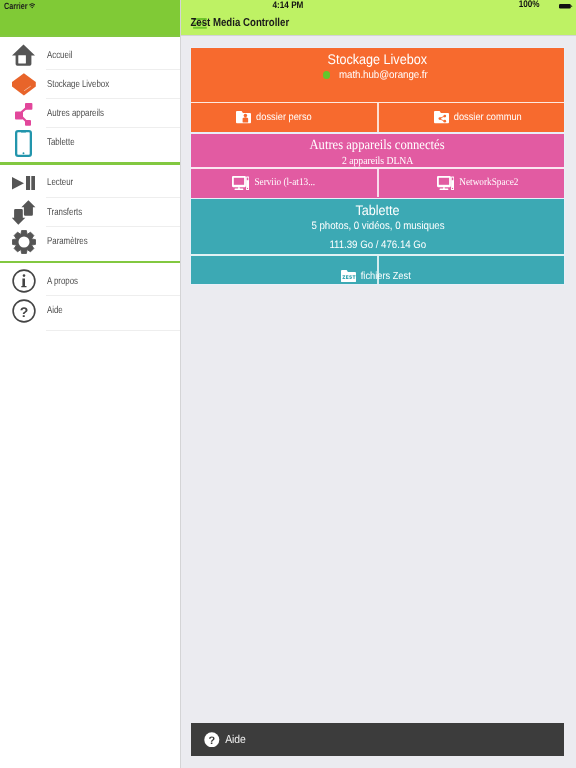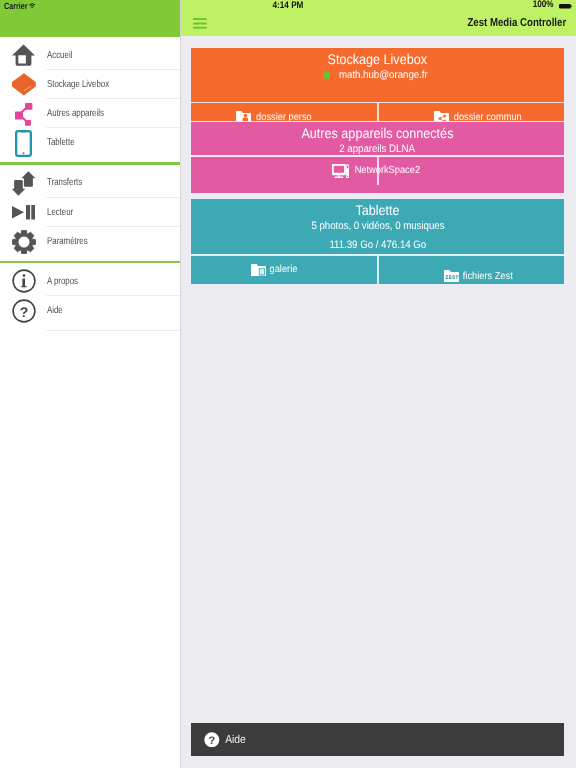--- a/index.html
+++ b/index.html
@@ -22,25 +22,25 @@
   .sb-row .lbl{position:absolute;left:47px;top:0;height:29.3px;line-height:29.3px;font-size:10px;color:#4d4d4d;letter-spacing:-0.02px;}
   .sb-sep{position:absolute;left:46px;right:0;bottom:0;height:1px;background:#eeeeee;}
   .sb-gsep{height:2.6px;background:#82c840;}
   .sb-head-sep{position:absolute;left:0;top:35px;width:180px;height:2.3px;background:#82c840;}
 
   
   .main{position:absolute;left:181px;top:0;width:395px;height:768px;background:#ebebf0;}
   .nav{position:absolute;left:0;top:0;width:395px;height:36px;background:#bef264;border-bottom:1px solid #d3d3d8;box-sizing:border-box;}
   .nav-time{position:absolute;left:-181px;width:576px;top:0px;text-align:center;font-size:9.5px;font-weight:bold;color:#111;}
   .nav-time .hn{transform:scaleX(0.86);}
-  .nav-batt{position:absolute;right:3.5px;top:2.3px;height:6px;display:flex;align-items:center;gap:4px;line-height:6px;}
+  .nav-batt{position:absolute;right:3.5px;top:2.3px;height:6px;display:flex;align-items:center;gap:18px;line-height:6px;}
   .nav-batt .pct{font-size:9.5px;font-weight:bold;color:#111;}
   .nav-batt .hn{transform:scaleX(0.86);}
   .nav-menu{position:absolute;left:12.4px;top:17.9px;width:13.8px;height:10.8px;line-height:0;}
-  .nav-title{position:absolute;left:0;right:0;top:17px;text-align:right;font-size:11.5px;font-weight:bold;color:#1a1a1a;}
+  .nav-title{position:absolute;left:0;right:0;top:17px;text-align:left;font-size:11.5px;font-weight:bold;color:#1a1a1a;}
   .nav-title .hn{transform:scaleX(0.84);}
 
   .card{position:absolute;left:10px;width:373px;overflow:hidden;box-shadow:0 0 0 1px #e8eff8;}
   .c-head{position:relative;text-align:center;color:#fff;padding-top:3px;box-sizing:border-box;}
   .c-title{font-size:14px;font-weight:400;line-height:17px;}
   .hn{display:inline-block;transform:scaleX(0.9);transform-origin:center;}
   .lbl .hn{transform-origin:left center;transform:scaleX(0.79);}
   .c-sub{font-size:10.8px;line-height:15px;letter-spacing:-0.03px;}
   .c-sub .dot{display:inline-block;width:7.2px;height:7.2px;border-radius:50%;background:#63c62c;margin-right:3.5px;vertical-align:-0.5px;}
   .c-sub2{margin-top:4px;}
@@ -121,37 +121,37 @@
                 <circle cx="8.5" cy="23.3" r="0.95" fill="#2295ac"></circle>
               </svg>
             </span>
             <span class="lbl"><span class="hn">Tablette</span></span>
           </div>
         </div>
         <div class="sb-gsep"></div>
         <div class="sb-group">
           <div class="sb-row">
             <span class="ic">
-              <svg width="24" height="25" viewBox="0 0 24 25">
-                <path d="M16.4 0.2 L23.4 7.3 H20.9 V14.4 a1.3 1.3 0 0 1-1.3 1.3 H13.2 a1.3 1.3 0 0 1-1.3-1.3 V7.3 H9.4 Z" fill="#555"></path>
-                <path d="M6.3 24.8 L-0.4 17.7 H2.1 V10.3 a1.3 1.3 0 0 1 1.3-1.3 H9.5 a1.3 1.3 0 0 1 1.3 1.3 V17.7 H13.3 Z" fill="#555"></path>
-              </svg>
-            </span>
-            <span class="lbl"><span class="hn">Transferts</span></span>
-            <span class="sb-sep"></span>
-          </div>
-          <div class="sb-row">
-            <span class="ic">
               <svg width="23.4" height="14.5" viewBox="0 0 23.4 14.5">
                 <path d="M0 0.9 L12 7.3 L0 13.6 Z" fill="#555"></path>
                 <rect x="14" y="0" width="4.1" height="14.5" fill="#555"></rect>
                 <rect x="19.3" y="0" width="4.1" height="14.5" fill="#555"></rect>
               </svg>
             </span>
             <span class="lbl"><span class="hn">Lecteur</span></span>
+            <span class="sb-sep"></span>
+          </div>
+          <div class="sb-row">
+            <span class="ic">
+              <svg width="24" height="25" viewBox="0 0 24 25">
+                <path d="M16.4 0.2 L23.4 7.3 H20.9 V14.4 a1.3 1.3 0 0 1-1.3 1.3 H13.2 a1.3 1.3 0 0 1-1.3-1.3 V7.3 H9.4 Z" fill="#555"></path>
+                <path d="M6.3 24.8 L-0.4 17.7 H2.1 V10.3 a1.3 1.3 0 0 1 1.3-1.3 H9.5 a1.3 1.3 0 0 1 1.3 1.3 V17.7 H13.3 Z" fill="#555"></path>
+              </svg>
+            </span>
+            <span class="lbl"><span class="hn">Transferts</span></span>
             <span class="sb-sep"></span>
           </div>
           <div class="sb-row">
             <span class="ic">
               <svg width="24" height="24" viewBox="0 0 24 24">
                 <path d="M8.92 4.18 L9.65 0.44 L14.35 0.44 L15.08 4.18 L15.35 4.30 L18.51 2.16 L21.84 5.49 L19.70 8.65 L19.82 8.92 L23.56 9.65 L23.56 14.35 L19.82 15.08 L19.70 15.35 L21.84 18.51 L18.51 21.84 L15.35 19.70 L15.08 19.82 L14.35 23.56 L9.65 23.56 L8.92 19.82 L8.65 19.70 L5.49 21.84 L2.16 18.51 L4.30 15.35 L4.18 15.08 L0.44 14.35 L0.44 9.65 L4.18 8.92 L4.30 8.65 L2.16 5.49 L5.49 2.16 L8.65 4.30 Z" fill="#555" stroke="#555" stroke-width="0.9" stroke-linejoin="round"></path>
                 <circle cx="12" cy="12" r="5.5" fill="#fff"></circle>
               </svg>
             </span>
             <span class="lbl"><span class="hn">Paramètres</span></span>
@@ -239,62 +239,64 @@
                     <circle cx="10.8" cy="5.1" r="1.35"></circle>
                     <circle cx="10.8" cy="10.2" r="1.35"></circle>
                   </g>
                 </svg>
               </span>
               <span class="hn">dossier commun</span>
             </div>
             <div class="c-div-v"></div>
           </div>
         </div>
-        <div class="card" style="background: rgb(226, 91, 162); top: 122px; height: 71px;">
+        <div class="card" style="background: rgb(226, 91, 162); top: 134px; height: 71px; font-family: Liberation Serif, serif;">
           <div class="c-head" style="height: 34.5px;">
             <div class="c-title"><span class="hn">Autres appareils connectés</span></div>
             <div class="c-sub"><span class="hn">2 appareils DLNA</span></div>
           </div>
           <div class="c-div-h" style="position: absolute; left: 0px; right: 0px; top: 33px; height: 1.5px;"></div>
           <div class="c-btns">
             <div class="c-btn" style="height: 28.5px;">
               <span class="bic">
                 <svg width="17" height="14.5" viewBox="0 0 17 14.5">
                   <path d="M0 1.1 A1.1 1.1 0 0 1 1.1 0 H12.8 A1.1 1.1 0 0 1 13.9 1.1 V10.1 A1.1 1.1 0 0 1 12.8 11.2 H1.1 A1.1 1.1 0 0 1 0 10.1 Z" fill="#fff"></path>
                   <rect x="1.8" y="1.8" width="10.3" height="7" fill="#e25ba2"></rect>
                   <path d="M6.1 11.2 h1.7 v1.3 h3 a0.5 0.5 0 0 1 0.5 0.5 V14.5 H2.6 V13 a0.5 0.5 0 0 1 0.5-0.5 h3 Z" fill="#fff"></path>
                   <path d="M14.6 0.5 h1.9 a0.5 0.5 0 0 1 0.5 0.5 V14 a0.5 0.5 0 0 1-0.5 0.5 h-1.9 a0.5 0.5 0 0 1-0.5-0.5 V1 a0.5 0.5 0 0 1 0.5-0.5 Z" fill="#fff"></path>
                   <rect x="14.8" y="1.6" width="1.5" height="2.6" fill="#e25ba2"></rect>
                   <circle cx="15.55" cy="12.4" r="0.62" fill="#e25ba2"></circle>
                 </svg>
               </span>
+              <span class="hn">Serviio (l-at13...</span>
+            </div>
+            <div class="c-btn" style="height: 28.5px;">
+              <span class="bic">
+                <svg width="17" height="14.5" viewBox="0 0 17 14.5">
+                  <path d="M0 1.1 A1.1 1.1 0 0 1 1.1 0 H12.8 A1.1 1.1 0 0 1 13.9 1.1 V10.1 A1.1 1.1 0 0 1 12.8 11.2 H1.1 A1.1 1.1 0 0 1 0 10.1 Z" fill="#fff"></path>
+                  <rect x="1.8" y="1.8" width="10.3" height="7" fill="#e25ba2"></rect>
+                  <path d="M6.1 11.2 h1.7 v1.3 h3 a0.5 0.5 0 0 1 0.5 0.5 V14.5 H2.6 V13 a0.5 0.5 0 0 1 0.5-0.5 h3 Z" fill="#fff"></path>
+                  <path d="M14.6 0.5 h1.9 a0.5 0.5 0 0 1 0.5 0.5 V14 a0.5 0.5 0 0 1-0.5 0.5 h-1.9 a0.5 0.5 0 0 1-0.5-0.5 V1 a0.5 0.5 0 0 1 0.5-0.5 Z" fill="#fff"></path>
+                  <rect x="14.8" y="1.6" width="1.5" height="2.6" fill="#e25ba2"></rect>
+                  <circle cx="15.55" cy="12.4" r="0.62" fill="#e25ba2"></circle>
+                </svg>
+              </span>
               <span class="hn">NetworkSpace2</span>
             </div>
             <div class="c-div-v"></div>
           </div>
         </div>
         <div class="card" style="background: rgb(60, 169, 180); top: 199px; height: 85px;">
           <div class="c-head" style="height: 56.5px;">
             <div class="c-title"><span class="hn">Tablette</span></div>
             <div class="c-sub"><span class="hn">5 photos, 0 vidéos, 0 musiques</span></div>
             <div class="c-sub c-sub2"><span class="hn">111.39 Go / 476.14 Go</span></div>
           </div>
           <div class="c-div-h" style="position: absolute; left: 0px; right: 0px; top: 55px; height: 1.5px;"></div>
           <div class="c-btns">
-            <div class="c-btn" style="height: 28.5px;">
-              <span class="bic">
-                <svg width="15" height="12.2" viewBox="0 0 15 12.2">
-                  <path d="M0 0.9 A0.9 0.9 0 0 1 0.9 0 H5.6 L6.9 2.05 H14.1 A0.9 0.9 0 0 1 15 2.95 V11.3 A0.9 0.9 0 0 1 14.1 12.2 H0.9 A0.9 0.9 0 0 1 0 11.3 Z" fill="#fff"></path>
-                  <rect x="7.8" y="4.2" width="6.2" height="7.3" rx="0.6" fill="#3ca9b4"></rect>
-                  <rect x="8.6" y="5.1" width="4.6" height="5.1" fill="#d9eef0"></rect>
-                  <rect x="8.8" y="10.5" width="4.2" height="0.45" fill="#d9eef0"></rect>
-                </svg>
-              </span>
-              <span class="hn">galerie</span>
-            </div>
             <div class="c-btn" style="height: 41px;">
               <span class="bic">
                 <svg width="15" height="12.2" viewBox="0 0 15 12.2">
                   <path d="M0 0.9 A0.9 0.9 0 0 1 0.9 0 H5.6 L6.9 2.05 H14.1 A0.9 0.9 0 0 1 15 2.95 V11.3 A0.9 0.9 0 0 1 14.1 12.2 H0.9 A0.9 0.9 0 0 1 0 11.3 Z" fill="#fff"></path>
                   <g fill="#3ca9b4">
                     <path d="M1.5 5.25 h2.75 v0.8 L2.7 8.0 h1.6 v0.95 H1.45 v-0.8 L3.05 6.2 H1.5 Z"></path>
                     <path d="M5.0 5.25 h2.45 v0.95 H6.0 v0.45 h1.35 v0.85 H6.0 v0.5 h1.5 v0.95 H5.0 Z"></path>
                     <path d="M8.15 7.65 h1.0 q0.02 0.45 0.52 0.45 q0.45 0 0.45-0.3 q0-0.27-0.5-0.39 l-0.5-0.12 q-0.95-0.22-0.95-1.02 q0-1.07 1.42-1.07 q1.4 0 1.45 1.12 h-0.98 q-0.03-0.36-0.45-0.36 q-0.4 0-0.4 0.28 q0 0.25 0.47 0.36 l0.52 0.13 q0.96 0.24 0.96 1.05 q0 1.14-1.5 1.14 q-1.5 0-1.51-1.25 Z"></path>
                     <path d="M11.55 5.25 h2.95 v0.95 h-0.97 v2.75 h-1.02 V6.2 H11.55 Z"></path>
                   </g>

